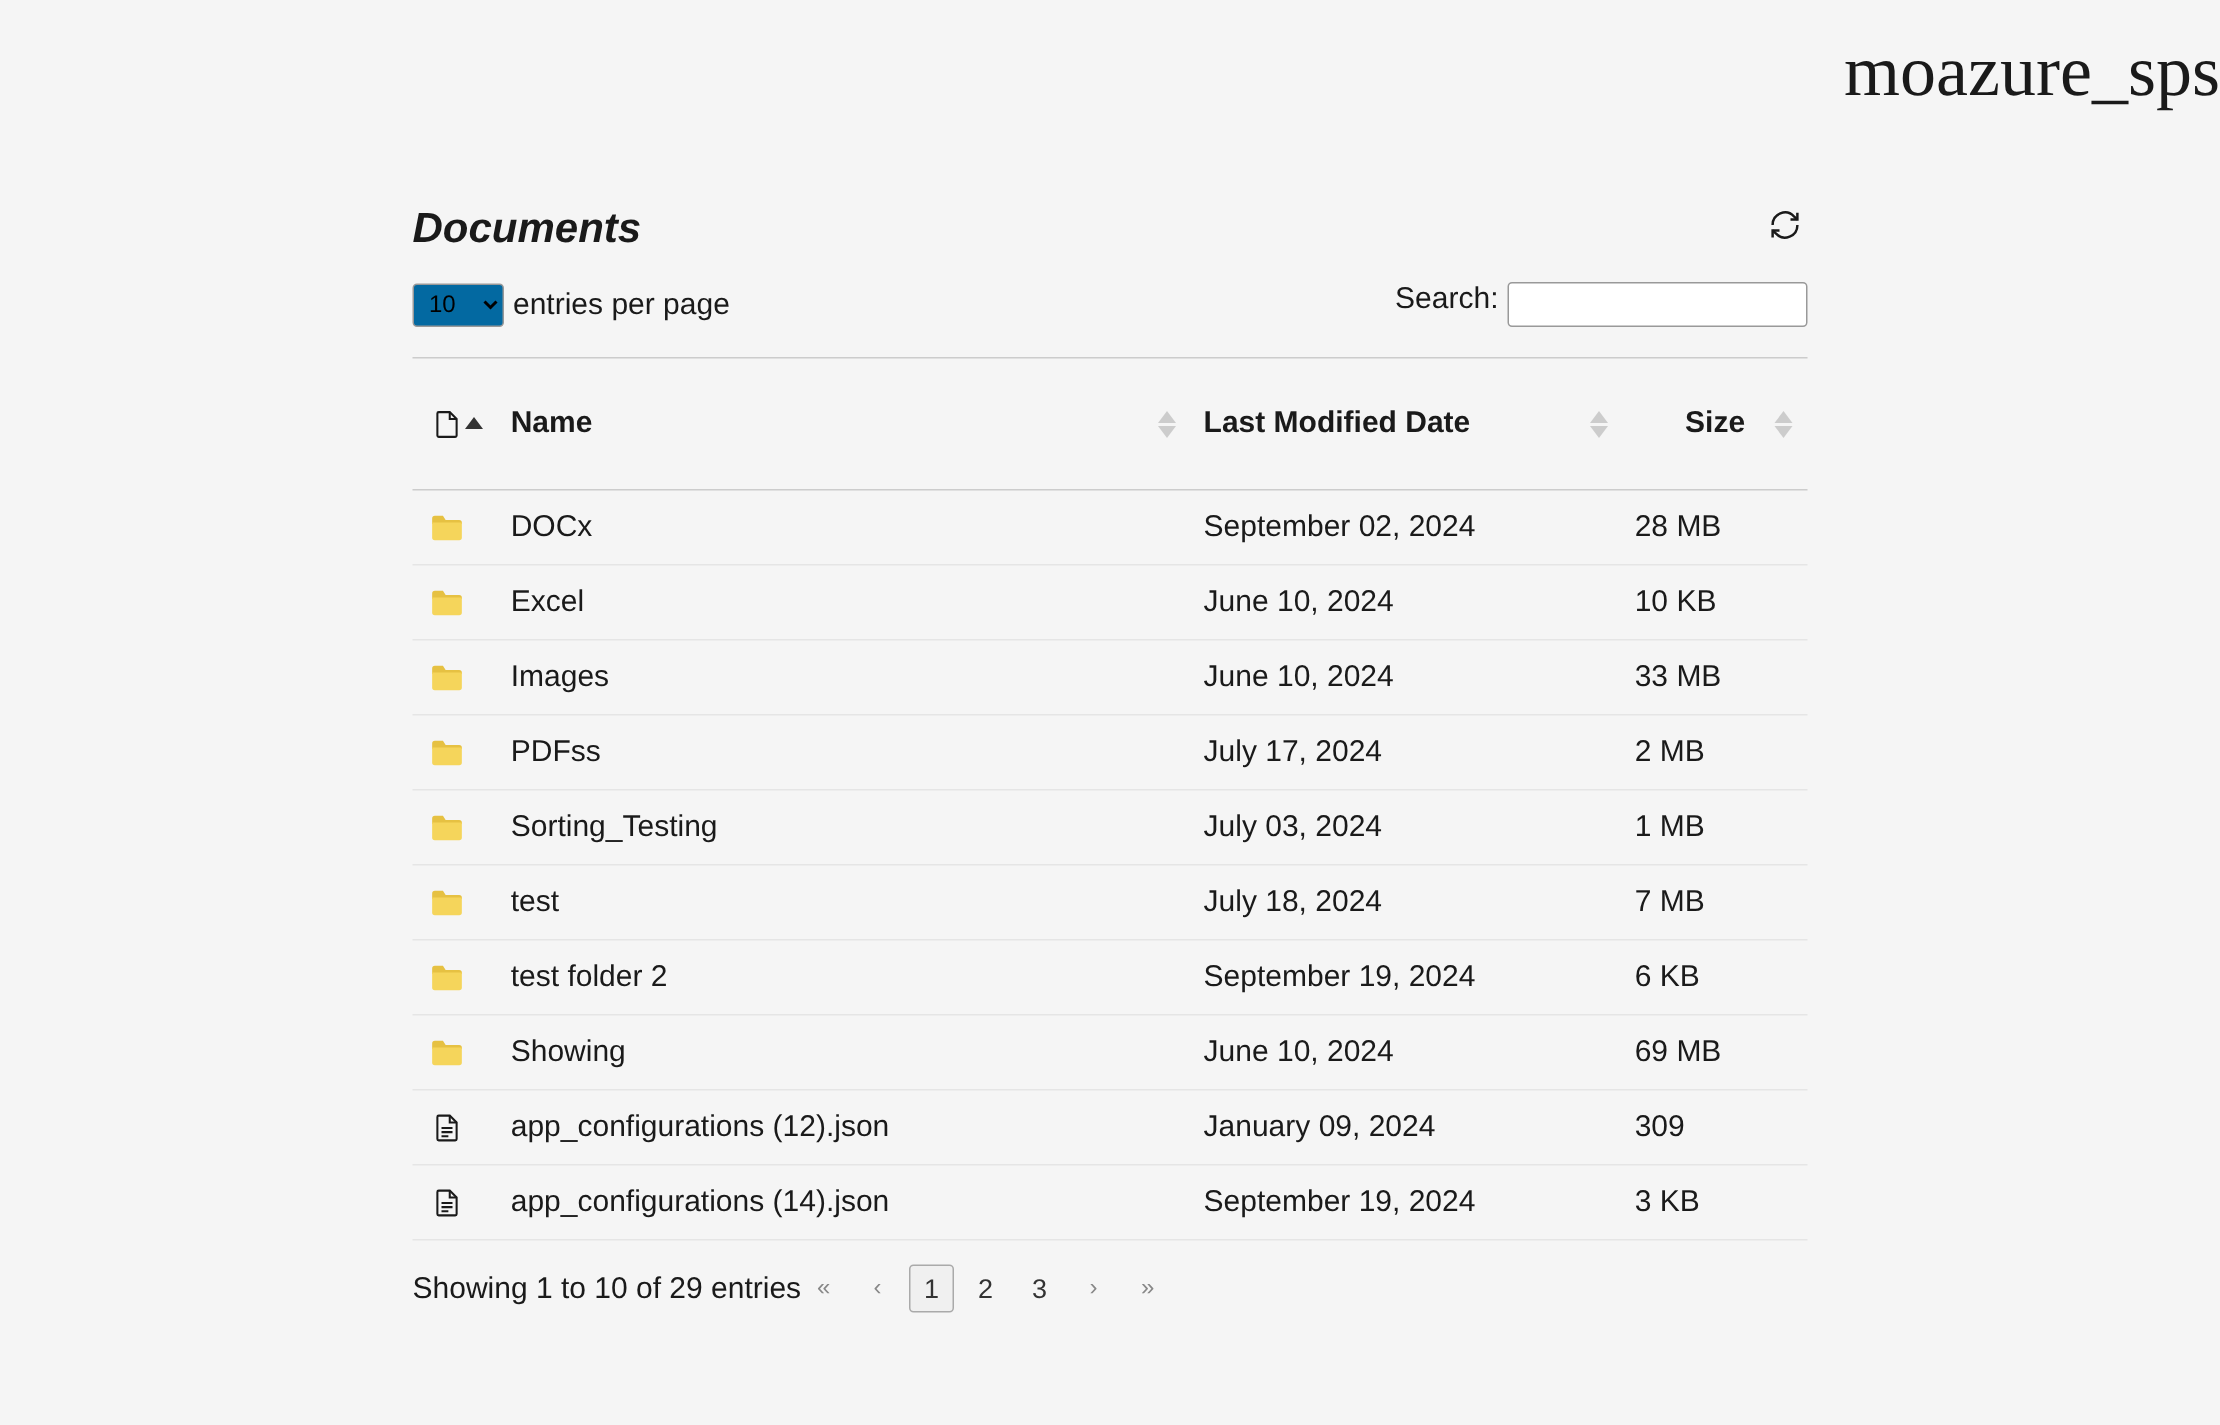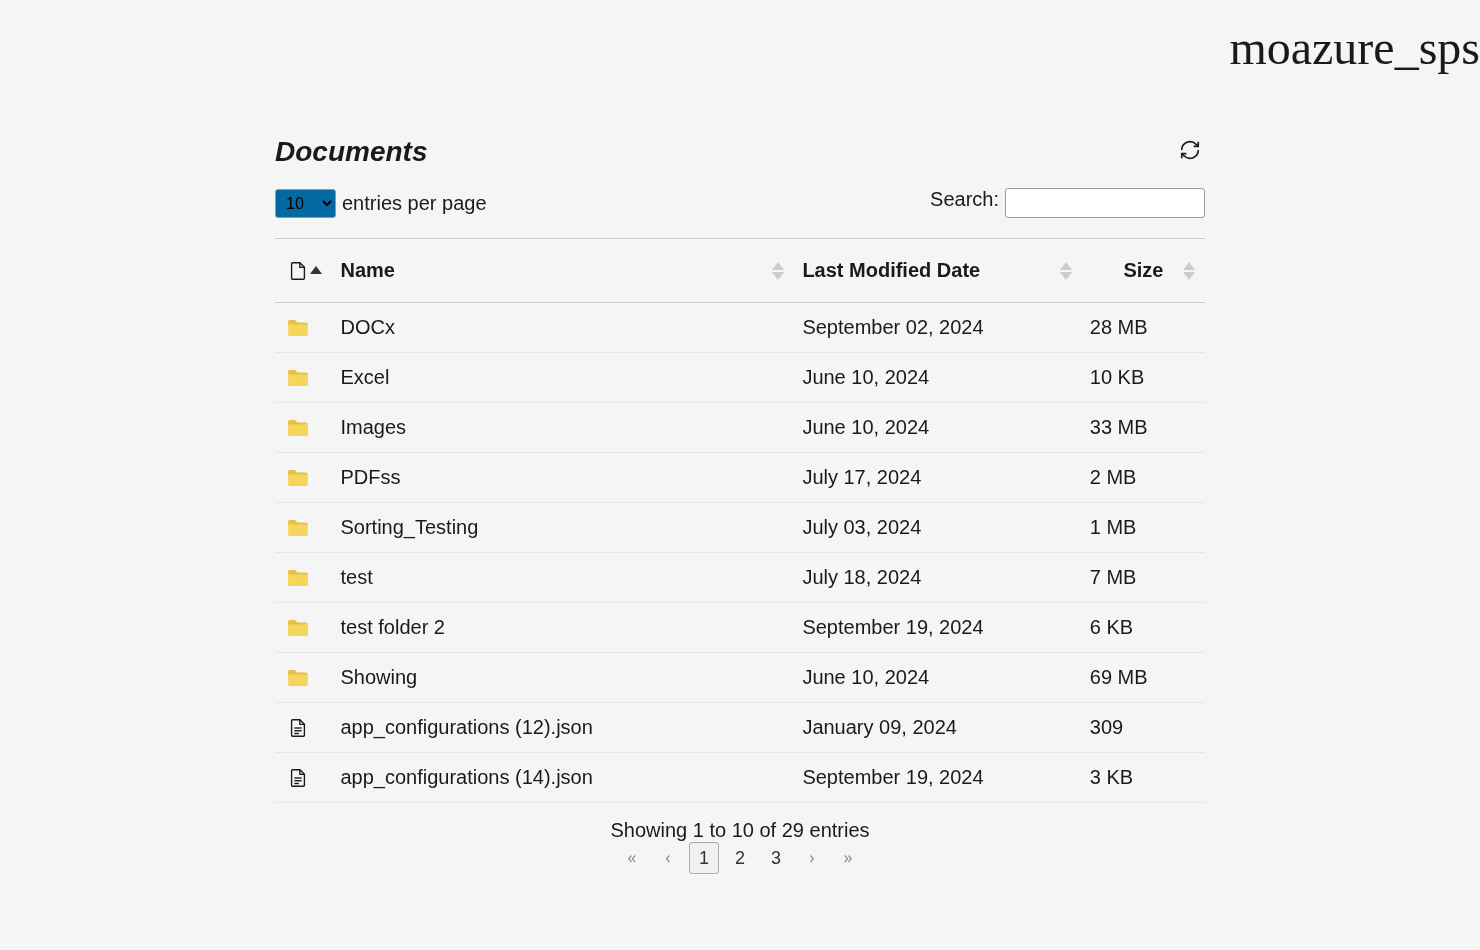--- a/index.html
+++ b/index.html
@@ -88,21 +88,21 @@
       background: #fff;
     }
     table {
       width: 100%;
       border-collapse: collapse;
       font-size: 20px;
     }
     thead th {
       text-align: left;
       font-weight: 700;
-      padding: 20px 8px;
+      padding: 32px 8px;
       border-top: 1px solid #ccc;
       border-bottom: 1px solid #ccc;
       position: relative;
     }
     thead th.col-icon { width: 56px; padding-left: 12px; }
     thead th.col-name { width: 450px; }
     thead th.col-date { width: 280px; margin-left: 13px; }
     thead th.col-size { width: 120px; text-align: center; }
     .sort-indicator {
       position: absolute;
@@ -141,25 +141,24 @@
       display: block;
     }
     .folder-icon .back {
       fill: #e6c142;
     }
     .folder-icon .front {
       fill: #f5d55b;
     }
     .footer-row {
       display: flex;
-      justify-content: center;
+      justify-content: flex-start;
       align-items: center;
       margin-top: 16px;
       font-size: 20px;
-      flex-direction: column;
     }
     .pagination {
       display: flex;
       gap: 6px;
       align-items: center;
     }
     .page-btn {
       min-width: 30px;
       height: 32px;
       padding: 0 8px;

